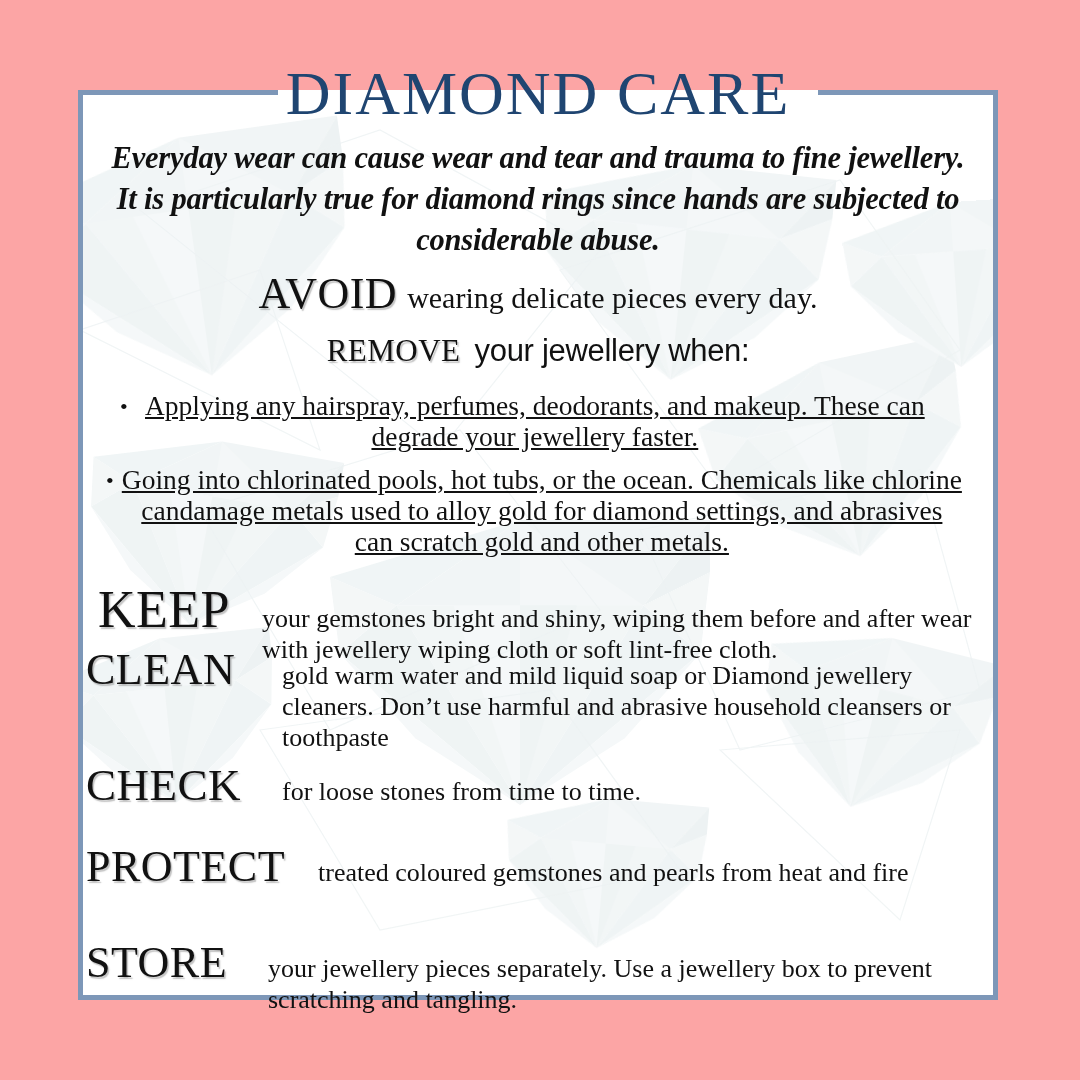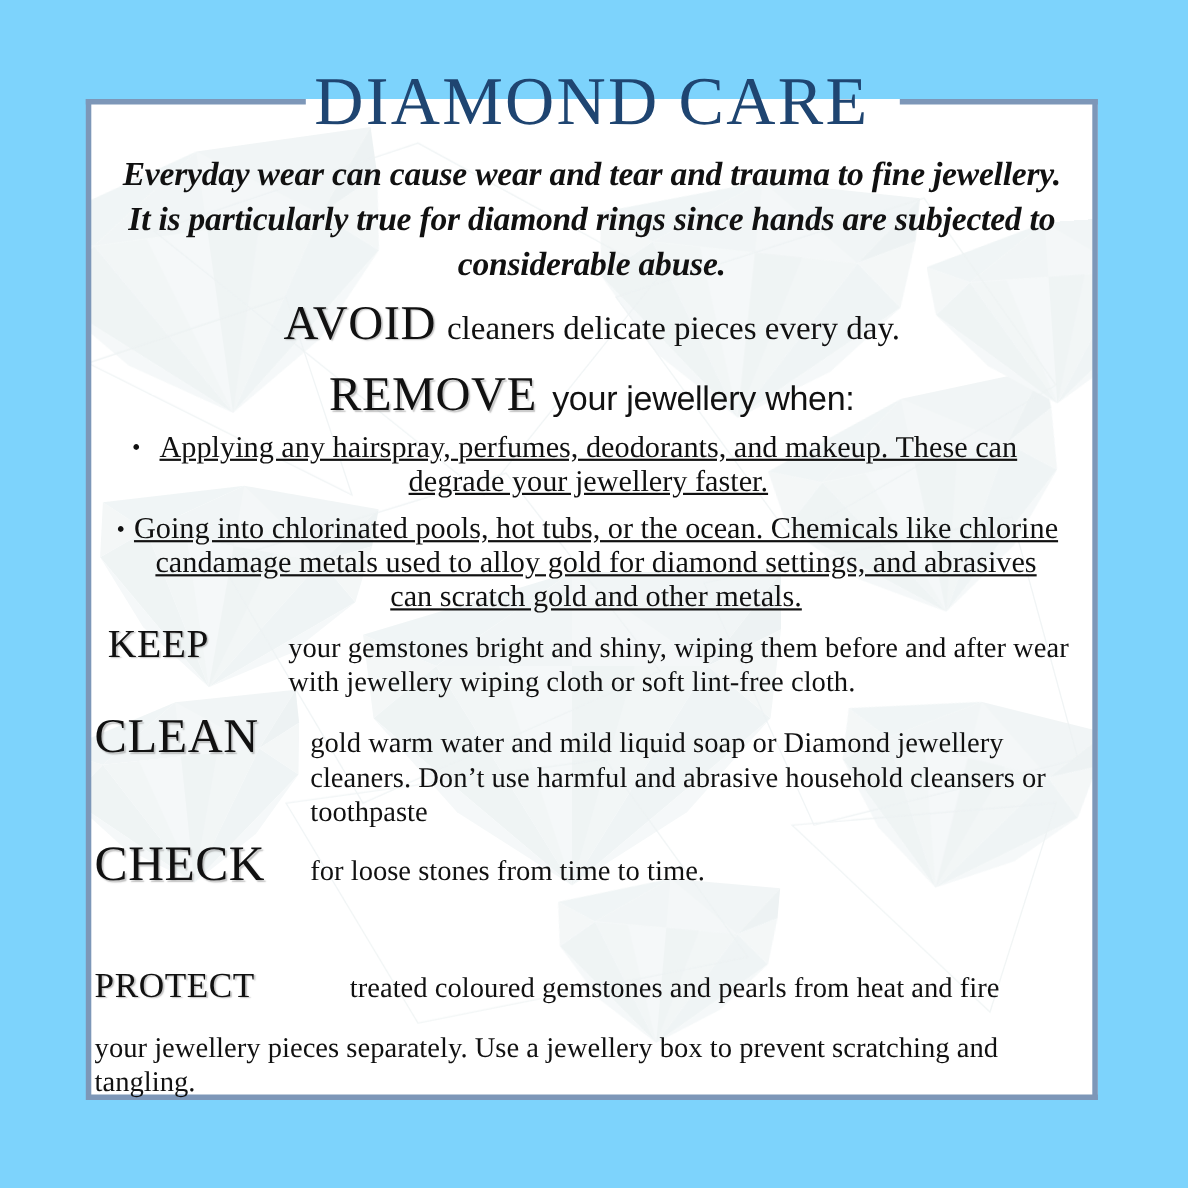--- a/index.html
+++ b/index.html
@@ -12,21 +12,21 @@
     height: 1080px;
     font-family: "Liberation Serif", "DejaVu Serif", serif;
     color: #111111;
     overflow: hidden;
   }
 
   .poster {
     position: relative;
     width: 1080px;
     height: 1080px;
-    background: #7dd3fc;
+    background: #fca5a5;
     overflow: hidden;
   }
 
   
   .watermark {
     position: absolute;
     left: 80px;
     top: 90px;
     width: 918px;
     height: 908px;
@@ -115,21 +115,21 @@
 
   
   .line-remove {
     position: absolute;
     left: 0;
     top: 243px;
     width: 920px;
     text-align: center;
     white-space: nowrap;
   }
-  .line-remove .hw { font-size: 44px; }
+  .line-remove .hw { font-size: 31px; }
   .line-remove .body {
     font-family: Liberation Sans, sans-serif;
     font-size: 31px;
     padding-left: 14px;
     letter-spacing: -0.3px;
   }
 
   
   .bullets {
     position: absolute;
@@ -166,31 +166,31 @@
     align-items: baseline;
   }
   .hrow .hw { flex: 0 0 auto; }
   .hrow .para {
     flex: 1 1 auto;
     font-size: 26px;
     line-height: 31px;
   }
 
   .row-keep    { left: 20px;  top: 474px; width: 890px; }
-  .row-keep .hw   { font-size: 36px; width: 164px; }
+  .row-keep .hw   { font-size: 52px; width: 164px; margin-top: 16px; }
   .row-keep .para { text-align: left; }
 
   .row-clean   { left: 8px;   top: 554px; width: 900px; }
   .row-clean .hw  { font-size: 44px; width: 196px; }
 
   .row-check   { left: 8px;   top: 669px; width: 900px; }
   .row-check .hw  { font-size: 45px; width: 196px; }
 
   .row-protect { left: 8px;   top: 751px; width: 900px; }
-  .row-protect .hw { font-size: 32px; width: 232px; margin-top: 36px; }
+  .row-protect .hw { font-size: 44px; width: 232px; }
 
   .row-store   { left: 8px;   top: 847px; width: 900px; }
   .row-store .hw  { font-size: 44px; width: 182px; }
 </style>
 </head>
 <body>
 
 <div class="poster">
 
   <div class="watermark">
@@ -245,21 +245,21 @@
   <div class="frame-right"></div>
   <div class="frame-bottom"></div>
 
   <div class="content">
 
     <div class="title">DIAMOND CARE</div>
 
     <div class="intro">Everyday wear can cause wear and tear and trauma to fine jewellery. It is particularly true for diamond rings since hands are subjected to considerable abuse.</div>
 
     <div class="line-avoid">
-      <span class="hw">AVOID</span><span class="body">cleaners delicate pieces every day.</span>
+      <span class="hw">AVOID</span><span class="body">wearing delicate pieces every day.</span>
     </div>
 
     <div class="line-remove">
       <span class="hw">REMOVE</span><span class="body">your jewellery when:</span>
     </div>
 
     <div class="bullets">
       <div class="bullet-row b1">
         <span class="bullet-dot">•</span>
         <span class="bullet-text">Applying any hairspray, perfumes, deodorants, and makeup. These can degrade your jewellery faster.</span>
@@ -284,17 +284,18 @@
       <span class="hw">CHECK</span>
       <span class="para">for loose stones from time to time.</span>
     </div>
 
     <div class="hrow row-protect">
       <span class="hw">PROTECT</span>
       <span class="para">treated coloured gemstones and pearls from heat and fire</span>
     </div>
 
     <div class="hrow row-store">
+      <span class="hw">STORE</span>
       <span class="para">your jewellery pieces separately. Use a jewellery box to prevent scratching and tangling.</span>
     </div>
 
   </div>
 </div>
 
 </body></html>

